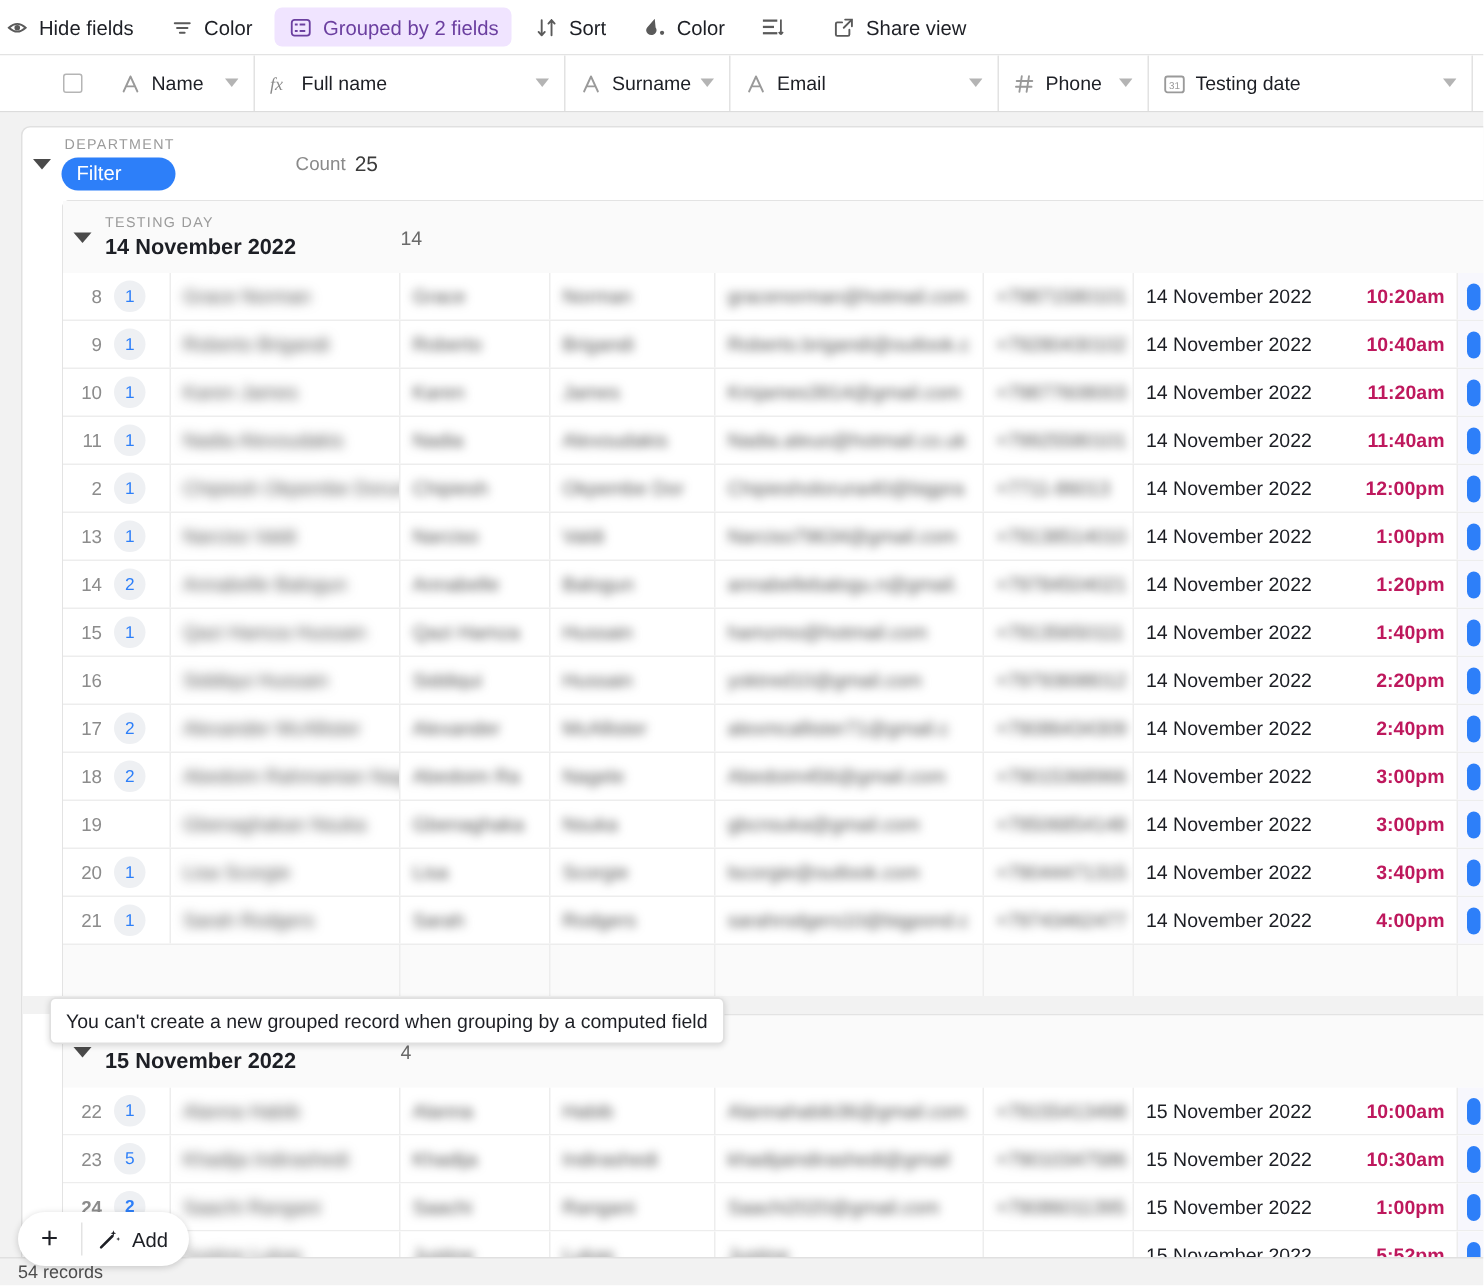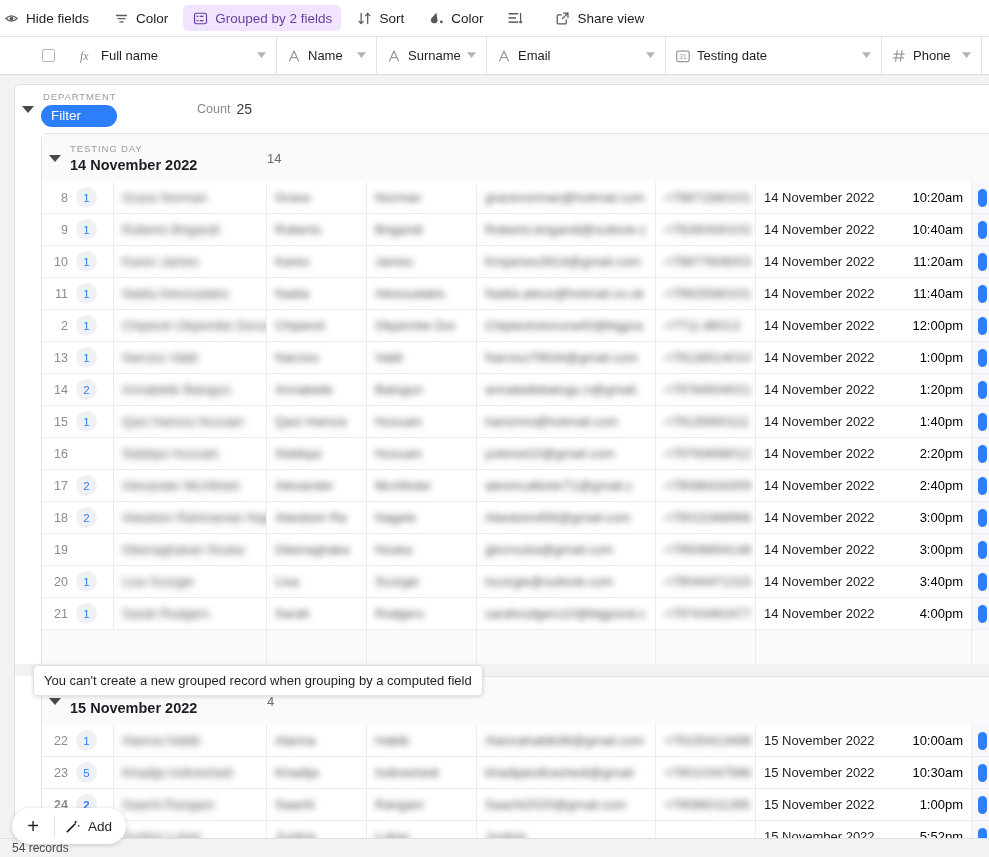--- a/index.html
+++ b/index.html
@@ -102,21 +102,21 @@
   .cell.num { justify-content: flex-start; padding-left: 0; }
   .rowno { width: 34px; flex:0 0 34px; text-align:right; padding-right: 8px; color:#8c8c8c; font-size:12.5px; }
   .badge {
     width: 21px; height: 21px; border-radius: 50%; background: #eef0f3;
     color: #2d7ff9; font-size: 11.5px; display:flex; align-items:center; justify-content:center;
   }
   .blur { filter: blur(3.6px); color:#555; }
   .blur2 { filter: blur(3.2px); color:#555; }
   .cell.dt { justify-content: space-between; }
   .dt .d { color:#1d1f25; }
-  .dt .t { color:#000000; }
+  .dt .t { color:#be185d;font-weight:bold; }
   .cell.last { background:#f7f7fd; border-right:none; }
   .bluepill { width: 30px; height: 18px; border-radius: 9px; background:#2d7ff9; }
 
   .addrow { height: 34px; background:#fafafa; display:flex; }
   .addrow .c { border-right: 1px solid #ededed; }
 
   .spacer-band { height: 12px; background:#f2f2f2; }
 
   
   .tooltip {
@@ -231,48 +231,48 @@
       <span>Share view</span>
     </div>
   </div>
 
   <div class="grid-header">
     <div class="hcell cb" style="width:27px;flex:0 0 27px;border-right:none;"></div>
     <div class="hcell cb" style="width:43px;flex:0 0 43px;border-right:none;">
       <span class="chk"></span>
     </div>
 
+    <div class="hcell" style="width:100px;flex:0 0 100px;">
+      <span class="ftype">
+        <svg width="16" height="16" viewBox="0 0 16 16">
+            <path d="M8 3 3.4 13M8 3l4.6 10M5.2 9.6h5.6" stroke="#9a9a9a" stroke-width="1.25" fill="none" stroke-linecap="round"></path>
+          </svg>
+      </span>
+      <span class="hlabel">Name</span>
+      <span class="caret">
+        <svg width="9" height="7" viewBox="0 0 10 7">
+            <path d="M0 0h10L5 6.2z" fill="#b4b4b4"></path>
+          </svg>
+      </span>
+    </div>
+
     <div class="hcell" style="width:207px;flex:0 0 207px;">
       <span class="ftype">
         <svg width="16" height="16" viewBox="0 0 16 16">
             <text x="1" y="12" font-size="12" font-style="italic" font-family="Liberation Serif, serif" fill="#8a8a8a">fx</text>
           </svg>
       </span>
       <span class="hlabel">Full name</span>
       <span class="caret">
         <svg width="9" height="7" viewBox="0 0 10 7">
             <path d="M0 0h10L5 6.2z" fill="#b4b4b4"></path>
           </svg>
       </span>
     </div>
 
-    <div class="hcell" style="width:100px;flex:0 0 100px;">
-      <span class="ftype">
-        <svg width="16" height="16" viewBox="0 0 16 16">
-            <path d="M8 3 3.4 13M8 3l4.6 10M5.2 9.6h5.6" stroke="#9a9a9a" stroke-width="1.25" fill="none" stroke-linecap="round"></path>
-          </svg>
-      </span>
-      <span class="hlabel">Name</span>
-      <span class="caret">
-        <svg width="9" height="7" viewBox="0 0 10 7">
-            <path d="M0 0h10L5 6.2z" fill="#b4b4b4"></path>
-          </svg>
-      </span>
-    </div>
-
     <div class="hcell" style="width:110px;flex:0 0 110px;">
       <span class="ftype">
         <svg width="16" height="16" viewBox="0 0 16 16">
             <path d="M8 3 3.4 13M8 3l4.6 10M5.2 9.6h5.6" stroke="#9a9a9a" stroke-width="1.25" fill="none" stroke-linecap="round"></path>
           </svg>
       </span>
       <span class="hlabel">Surname</span>
       <span class="caret">
         <svg width="9" height="7" viewBox="0 0 10 7">
             <path d="M0 0h10L5 6.2z" fill="#b4b4b4"></path>
@@ -280,49 +280,49 @@
       </span>
     </div>
 
     <div class="hcell" style="width:179px;flex:0 0 179px;">
       <span class="ftype">
         <svg width="16" height="16" viewBox="0 0 16 16">
             <path d="M8 3 3.4 13M8 3l4.6 10M5.2 9.6h5.6" stroke="#9a9a9a" stroke-width="1.25" fill="none" stroke-linecap="round"></path>
           </svg>
       </span>
       <span class="hlabel">Email</span>
+      <span class="caret">
+        <svg width="9" height="7" viewBox="0 0 10 7">
+            <path d="M0 0h10L5 6.2z" fill="#b4b4b4"></path>
+          </svg>
+      </span>
+    </div>
+
+    <div class="hcell" style="width:100px;flex:0 0 100px;">
+      <span class="ftype">
+        <svg width="16" height="16" viewBox="0 0 16 16">
+            <path d="M6.2 2.8 4.6 13.2M11 2.8 9.4 13.2M2.8 6h10.4M2.3 9.8h10.4" stroke="#9a9a9a" stroke-width="1.25" fill="none" stroke-linecap="round"></path>
+          </svg>
+      </span>
+      <span class="hlabel">Phone</span>
       <span class="caret">
         <svg width="9" height="7" viewBox="0 0 10 7">
             <path d="M0 0h10L5 6.2z" fill="#b4b4b4"></path>
           </svg>
       </span>
     </div>
 
     <div class="hcell" style="width:216px;flex:0 0 216px;">
       <span class="ftype">
         <svg width="16" height="16" viewBox="0 0 16 16">
             <rect x="1.8" y="3" width="12.4" height="10.6" rx="1.6" fill="none" stroke="#9a9a9a" stroke-width="1.25"></rect>
             <text x="8" y="11.4" font-size="6.6" text-anchor="middle" fill="#9a9a9a" font-family="Liberation Sans, sans-serif">31</text>
           </svg>
       </span>
       <span class="hlabel">Testing date</span>
-      <span class="caret">
-        <svg width="9" height="7" viewBox="0 0 10 7">
-            <path d="M0 0h10L5 6.2z" fill="#b4b4b4"></path>
-          </svg>
-      </span>
-    </div>
-
-    <div class="hcell" style="width:100px;flex:0 0 100px;">
-      <span class="ftype">
-        <svg width="16" height="16" viewBox="0 0 16 16">
-            <path d="M6.2 2.8 4.6 13.2M11 2.8 9.4 13.2M2.8 6h10.4M2.3 9.8h10.4" stroke="#9a9a9a" stroke-width="1.25" fill="none" stroke-linecap="round"></path>
-          </svg>
-      </span>
-      <span class="hlabel">Phone</span>
       <span class="caret">
         <svg width="9" height="7" viewBox="0 0 10 7">
             <path d="M0 0h10L5 6.2z" fill="#b4b4b4"></path>
           </svg>
       </span>
     </div>
 
     <div class="hcell" style="width:23px;flex:0 0 23px;"></div>
   </div>
 

